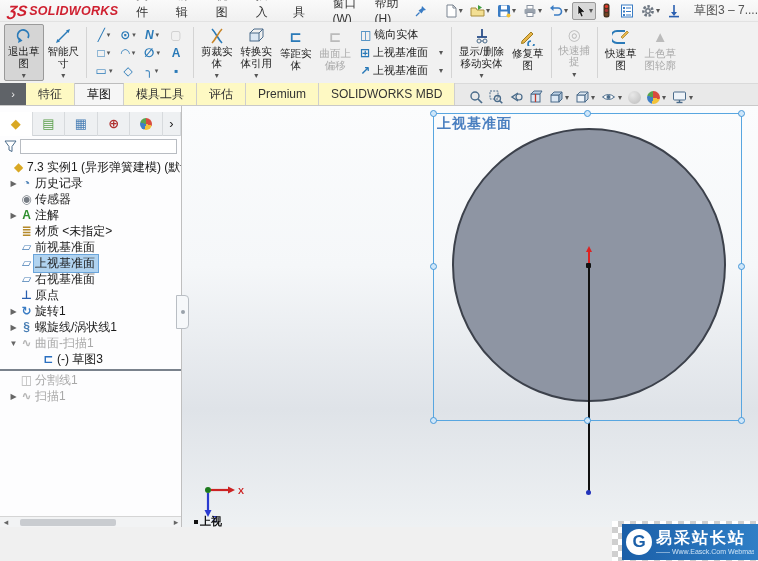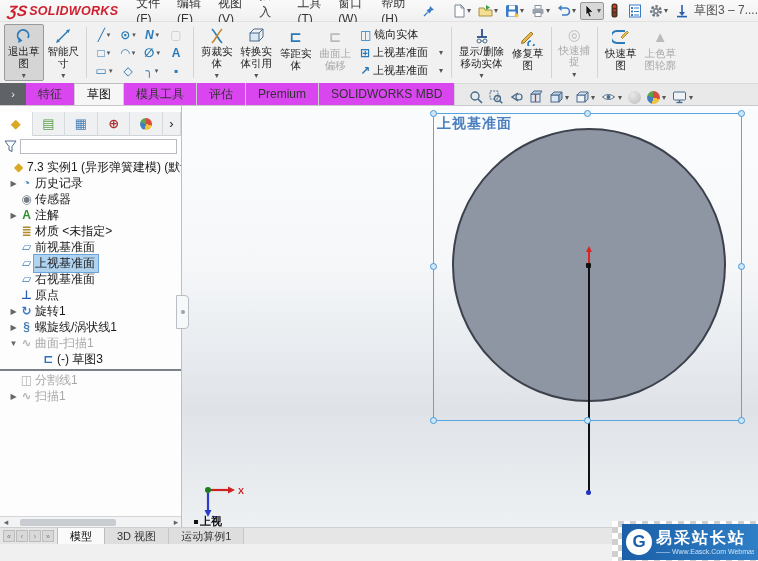--- a/index.html
+++ b/index.html
@@ -11,21 +11,21 @@
   .menubar { position:absolute; left:0; top:0; width:758px; height:22px; background:linear-gradient(#fafafa,#f0f0f0); display:flex; align-items:center; border-bottom:1px solid #e2e2e2; }
   .logo { display:flex; align-items:center; padding:0 10px 0 8px; height:22px; }
   .logo .l1 { font-style:italic; font-weight:bold; font-size:15px; color:#cf2030; margin-right:2px; transform:skewX(-8deg); }
   .logo .l2 { font-style:italic; font-weight:bold; font-size:12.5px; color:#cf2030; letter-spacing:.3px; }
   .menuitem { padding:2px 8px; color:#333; cursor:default; }
   .pin { margin:0 8px; }
   .qat { display:flex; align-items:center; gap:1px; margin-left:6px; }
   .qbtn { display:flex; align-items:center; padding:1px 2px; border:1px solid transparent; border-radius:2px; }
   .qbtn.pressed { background:#d8d8d8; border-color:#9a9a9a; }
   .dd { font-size:8px; color:#555; margin-left:1px; }
-  .doc-title { margin-left:2px; color:#555; font-size:12px; white-space:nowrap; }
+  .doc-title { margin-left:10px; color:#555; font-size:12px; white-space:nowrap; }
 
   svg { display:block; }
 
   
   .ribbon { position:absolute; left:0; top:22px; width:758px; height:62px; background:#f1f1f1; display:flex; align-items:stretch; padding:2px 0 2px 4px; border-bottom:1px solid #dadada; }
   .rsep { width:1px; background:#d4d4d4; margin:3px 3px; }
   .rbtn { display:flex; flex-direction:column; align-items:center; justify-content:flex-start; padding:2px 3px 0 3px; min-width:36px; border:1px solid transparent; border-radius:2px; font-size:10.5px; line-height:11.5px; color:#222; text-align:center; }
   .rbtn.pressed { background:#d5d5d5; border-color:#9a9a9a; }
   .rbtn.disabled { color:#aaa; }
   .rbtn.disabled .ric * { stroke:#b8b8b8 !important; fill:#d5d5d5 !important; }
@@ -41,21 +41,21 @@
   .sg .dd { font-size:7px; }
 
   .stack { display:flex; flex-direction:column; justify-content:center; gap:1px; margin:0 2px; }
   .srow { display:flex; align-items:center; gap:3px; padding:0 3px; height:17px; font-size:11px; color:#222; }
   .srow .g { font-size:12px; color:#2a7ab8; font-weight:bold; }
   .srow .dd { margin-left:8px; }
 
   
   .tabrow { position:absolute; left:0; top:84px; width:758px; height:22px; background:#e9e9e9; display:flex; align-items:flex-end; border-bottom:1px solid #c9c9c9; }
   .flyoutblock { width:26px; height:22px; background:#5f6368; color:#f0f0f0; display:flex; align-items:center; justify-content:center; font-size:11px; }
-  .rtab { padding:3px 12px; height:22px; display:flex; align-items:center; background:#d946ef; border-right:1px solid #cfcfcf; color:#333; font-size:12px; }
+  .rtab { padding:3px 12px; height:22px; display:flex; align-items:center; background:#fef9c3; border-right:1px solid #cfcfcf; color:#333; font-size:12px; }
   .rtab.active { background:#f6f6f6; border-top:1px solid #bdbdbd; color:#111; }
 
   
   .headsup { position:absolute; left:468px; top:89px; display:flex; align-items:center; gap:4px; z-index:6; }
   .hbtn { display:flex; align-items:center; gap:1px; padding:1px; border-radius:2px; }
   .ball { width:13px; height:13px; border-radius:50%; }
   .ball.grey { background:radial-gradient(circle at 35% 30%,#e8e8e8,#bdbdbd); }
   .ball.scene { background:conic-gradient(#d84c3e 0 30%,#f2c23a 30% 55%,#3f7fc4 55% 80%,#59a44e 80%); }
 
   
@@ -644,31 +644,20 @@
           <text x="38" y="10" font-size="9" fill="#c22" font-weight="bold">X</text>
           <text x="12" y="38" font-size="9" fill="#2a3bd0" font-weight="bold">Z</text>
         </svg>
       </div>
       <div class="viewcue"><span class="sq"></span><span>上视</span></div>
     </div>
   </div>
 
   <div class="splitterhandle" style="top:295px"></div>
 
-  <div class="bottomtabs">
-    <div class="navcluster">
-      <div class="navbtn">«</div>
-      <div class="navbtn">‹</div>
-      <div class="navbtn">›</div>
-      <div class="navbtn">»</div>
-    </div>
-    <div class="btab active">模型</div>
-    <div class="btab">3D 视图</div>
-    <div class="btab">运动算例1</div>
-  </div>
 
 
   <div class="wm-checker"></div>
   <div class="wm-box">
     <div class="wm-logo">G</div>
     <div class="wm-text">
       <span class="wm-title">易采站长站</span>
       <span class="wm-sub">—— Www.Easck.Com Webmaster</span>
     </div>
   </div>

